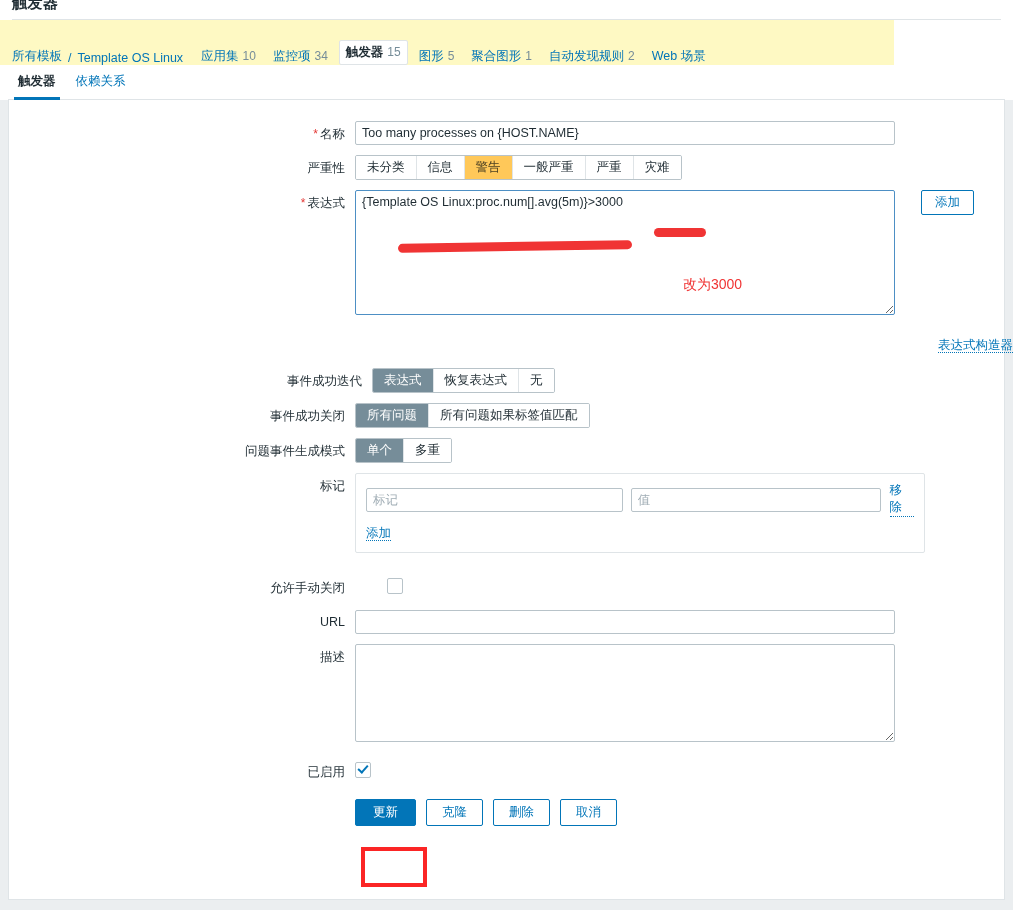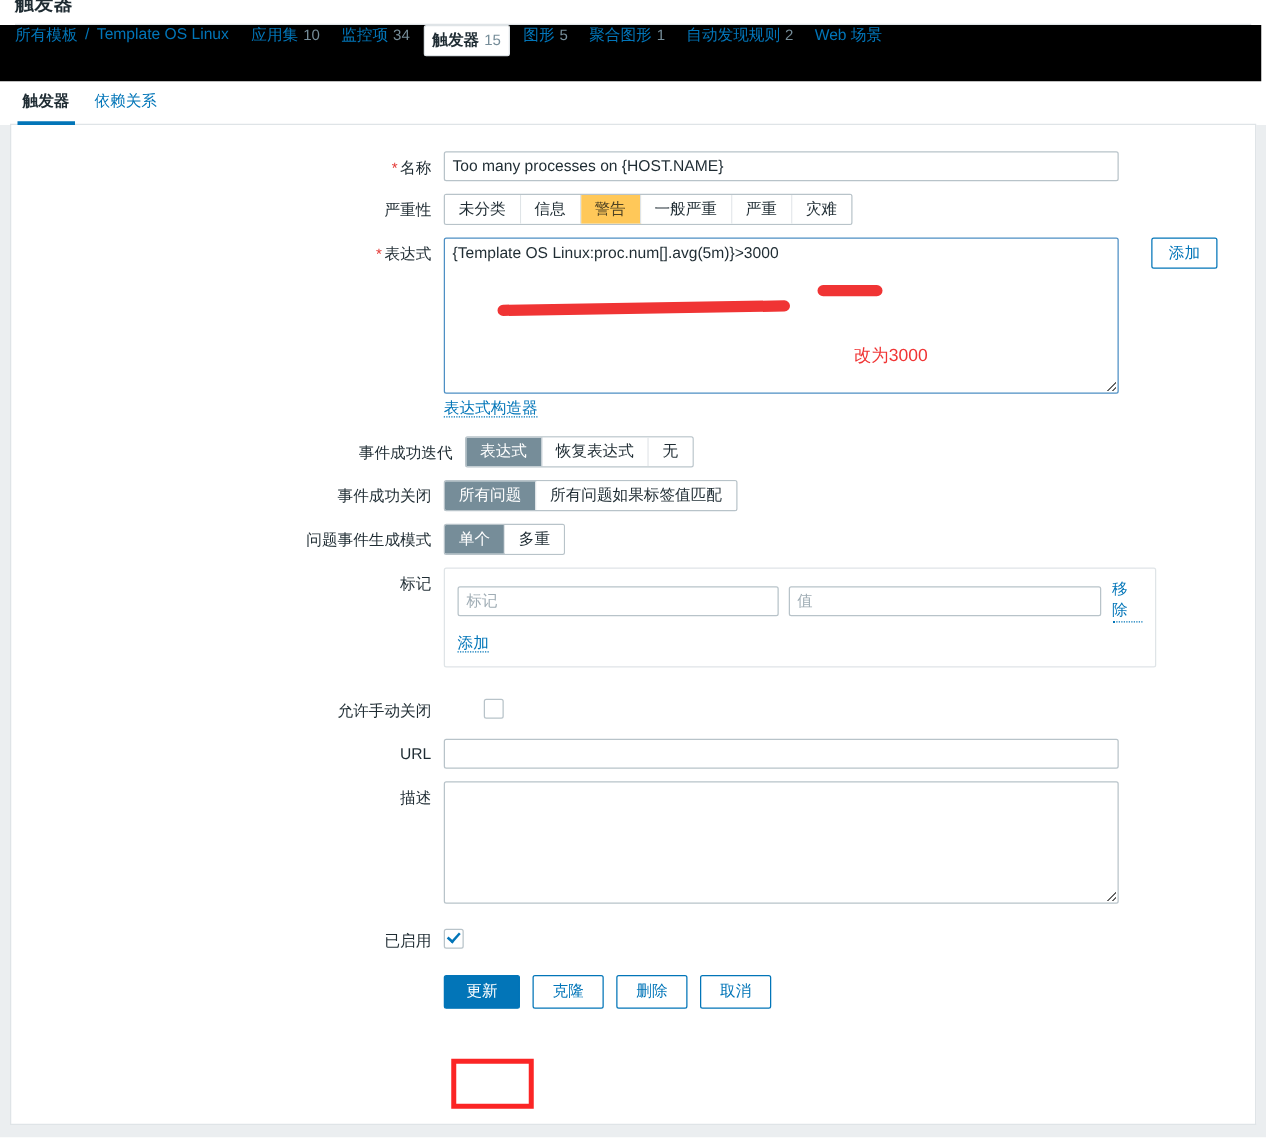--- a/index.html
+++ b/index.html
@@ -39,25 +39,25 @@
     position: absolute;
     left: 12px; top: 19px;
     width: 989px; height: 1px;
     background: #dfe4e7;
   }
 
   
   .nav-row {
     position: absolute;
     left: 0; top: 20px;
-    width: 1009px;
+    width: 894px;
     height: 45px;
-    background: #000000;
+    background: #fef9c3;
     display: flex;
-    align-items: flex-start;
+    align-items: flex-end;
     padding-left: 12px;
     box-sizing: border-box;
     font-size: 12.5px;
   }
   .nav-row a.navlink {
     color: #0275b8;
     text-decoration: none;
     white-space: nowrap;
   }
   .nav-slash {
@@ -252,21 +252,21 @@
   }
   .add-expr-btn { margin-left: 26px; }
 
   .link {
     color: #0275b8;
     font-size: 12.5px;
     text-decoration: none;
     border-bottom: 1px dotted #0275b8;
     cursor: pointer;
   }
-  .link-row { margin-top: 3px; }
+  .link-row { margin-top: 22px; text-align: right; }
 
   
   .tags-box {
     border: 1px solid #dfe4e7;
     border-radius: 2px;
     width: 570px;
     padding: 8px 10px 10px 10px;
     box-sizing: border-box;
     background: #fff;
   }

